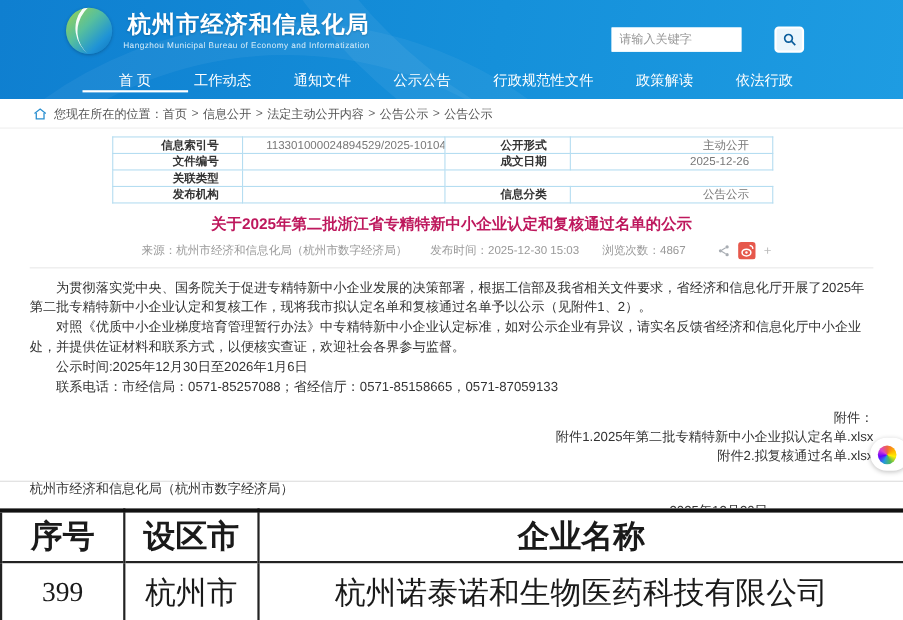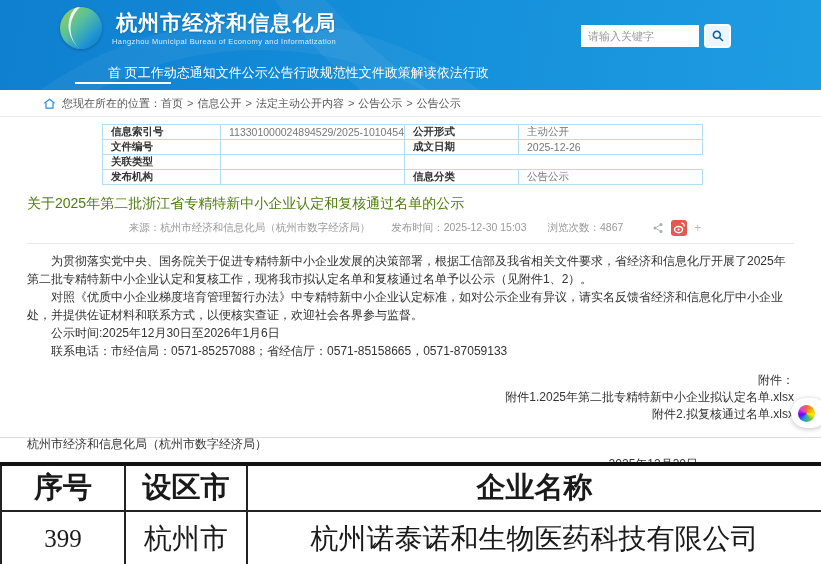--- a/index.html
+++ b/index.html
@@ -17,53 +17,53 @@
   .brand { position:absolute; left:60px; top:7px; display:flex; align-items:center; }
   .logo-globe { width:42px; height:42px; border-radius:50%; position:relative; overflow:hidden;
     background:linear-gradient(135deg,#9ed34f 0%,#56bf9e 42%,#1f93d6 75%,#0e74bd 100%);
     box-shadow:0 1px 3px rgba(0,0,0,.25); flex:none; }
   .logo-globe::after { content:""; position:absolute; width:56px; height:56px; border-radius:50%;
     border-left:3px solid rgba(255,255,255,.95); transform:rotate(38deg); left:8px; top:-8px; }
   .brand-text { margin-left:10px; }
   .site-title { color:#fff; font-size:21px; font-weight:bold; letter-spacing:1px;
     text-shadow:0 1px 2px rgba(0,0,0,.2); line-height:24px;text-align:right; }
   .site-subtitle { color:#d8edf9; font-size:7.5px; letter-spacing:.4px; margin-top:2px; }
-  .search-box { position:absolute; right:90px; top:24px; display:flex; align-items:center; }
+  .search-box { position:absolute; right:90px; top:24px; display:flex; align-items:center;gap:25px; }
   .search-input { width:118px; height:22px; border:1px solid #fff; background:#fff; font-size:11px;
     color:#444; padding:0 6px; outline:none; }
   .search-input::placeholder { color:#999; }
   .search-btn { width:27px; height:24px; margin-left:5px; background:#eaf5fc; border:2px solid #fff;
     border-radius:4px; display:flex; align-items:center; justify-content:center; cursor:pointer; }
 
   .nav { position:absolute; left:0; right:0; bottom:0; height:35px; display:flex;
-    align-items:stretch; justify-content:flex-start; padding:0 100px 0 108px; }
+    align-items:stretch; justify-content:space-between; padding:0 100px 0 108px; }
   .nav-item { position:relative; color:#fff; font-size:13px; display:flex; align-items:center;
     cursor:pointer; white-space:nowrap; }
   .nav-item.active::after { content:""; position:absolute; left:50%; transform:translateX(-50%);
     bottom:6px; width:96px; border-bottom:2px solid #fff; }
 
   
   .breadcrumb { position:absolute; top:90px; left:0; right:0; height:27px; display:flex;
-    align-items:center; padding-left:43px; font-size:11px; color:#555; background:#fff;
+    align-items:center; padding-left:30px; font-size:11px; color:#555; background:#fff;
     border-bottom:1px solid #ececec; }
   .breadcrumb .home-icon { margin-right:6px; display:flex; }
   .crumb-sep { margin:0 4px; color:#666; }
   .crumb-link { color:#555; cursor:pointer; }
 
   
   .doc { position:absolute; top:117px; left:0; right:0; height:321px; padding:0 27px;
     border-bottom:1px solid #ddd; background:#fff; }
   .info-table { border-collapse:collapse; margin:7px 0 0 75px; table-layout:fixed; width:600px; }
-  .info-table td { border:1px solid #b5ddf1; height:15px; font-size:10.5px; text-align:left;
-    padding:0 8px; overflow:hidden; white-space:nowrap; }
+  .info-table td { border:1px solid #b5ddf1; height:15px; font-size:10.5px; text-align:right;
+    padding:0 21px; overflow:hidden; white-space:nowrap; }
   .info-table td.lbl { font-weight:bold; color:#333; }
   .info-table td.val { color:#777; }
   .info-table td.ghost { border:none; }
 
-  .doc-title { margin-top:10px; font-size:14px; font-weight:normal; color:#4d7c0f; }
+  .doc-title { margin-top:10px; text-align:center; font-size:14px; font-weight:bold; color:#be185d; }
   .meta { margin-top:7px; text-align:center; font-size:10.5px; color:#999; white-space:nowrap; }
   .meta span.meta-item { margin:0 9px; }
   .share-group { display:inline-flex; align-items:center; vertical-align:middle; margin-left:10px; }
   .share-group > * { margin-left:7px; display:inline-flex; align-items:center; }
   .plus-icon { color:#bbb; font-size:12px; cursor:pointer; }
   .divider { border-bottom:1px solid #e9e9e9; margin-top:7px; }
 
   .doc-body { margin-top:8px; font-size:12px; color:#333; line-height:18px; }
   .doc-body p { text-indent:2em; }
   .attachments { margin-top:12px; margin-left:88px; font-size:12px; color:#333; line-height:17px;text-align:right; }
@@ -79,21 +79,21 @@
   .float-dot { width:17px; height:17px; border-radius:50%;
     background:conic-gradient(#e64,#fa0,#fe0,#5b5,#29d,#60f,#d4c,#e64); }
 
   
   .big-table-wrap { position:absolute; top:462px; left:0; right:0; bottom:0; overflow:hidden;
     background:#fff; }
   .big-table { width:100%; border-collapse:collapse; table-layout:fixed;
     font-family:"Liberation Serif","DejaVu Serif",serif; color:#1a1a1a; }
   .big-table th, .big-table td { text-align:center; vertical-align:middle; overflow:hidden;
     white-space:nowrap; }
-  .big-table .c1 { width:124px; }
+  .big-table .c1 { width:112px; }
   .big-table .c2 { width:122px; }
   .big-table thead tr { height:47px; border-top:4px solid #111; border-bottom:2px solid #222; }
   .big-table tbody tr { height:54px; }
   .big-table th { font-size:29px; font-weight:bold; }
   .big-table td { font-size:28px; font-weight:normal; }
   .big-table th.c1, .big-table td.c1 { border-left:2px solid #222; border-right:2px solid #222; }
   .big-table th.c2, .big-table td.c2 { border-right:2px solid #222; }
   .big-table td.c1 { font-size:25px; font-family:"Liberation Serif","DejaVu Serif",serif; }
 </style>
 </head>

